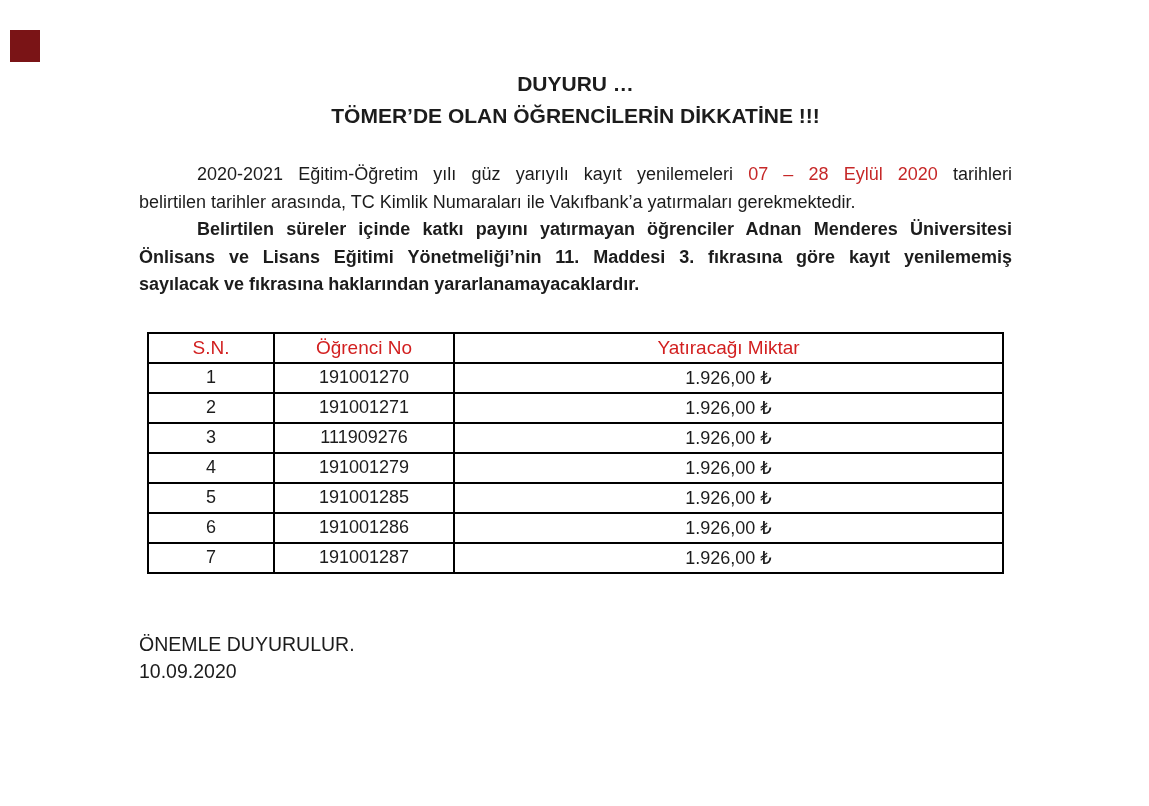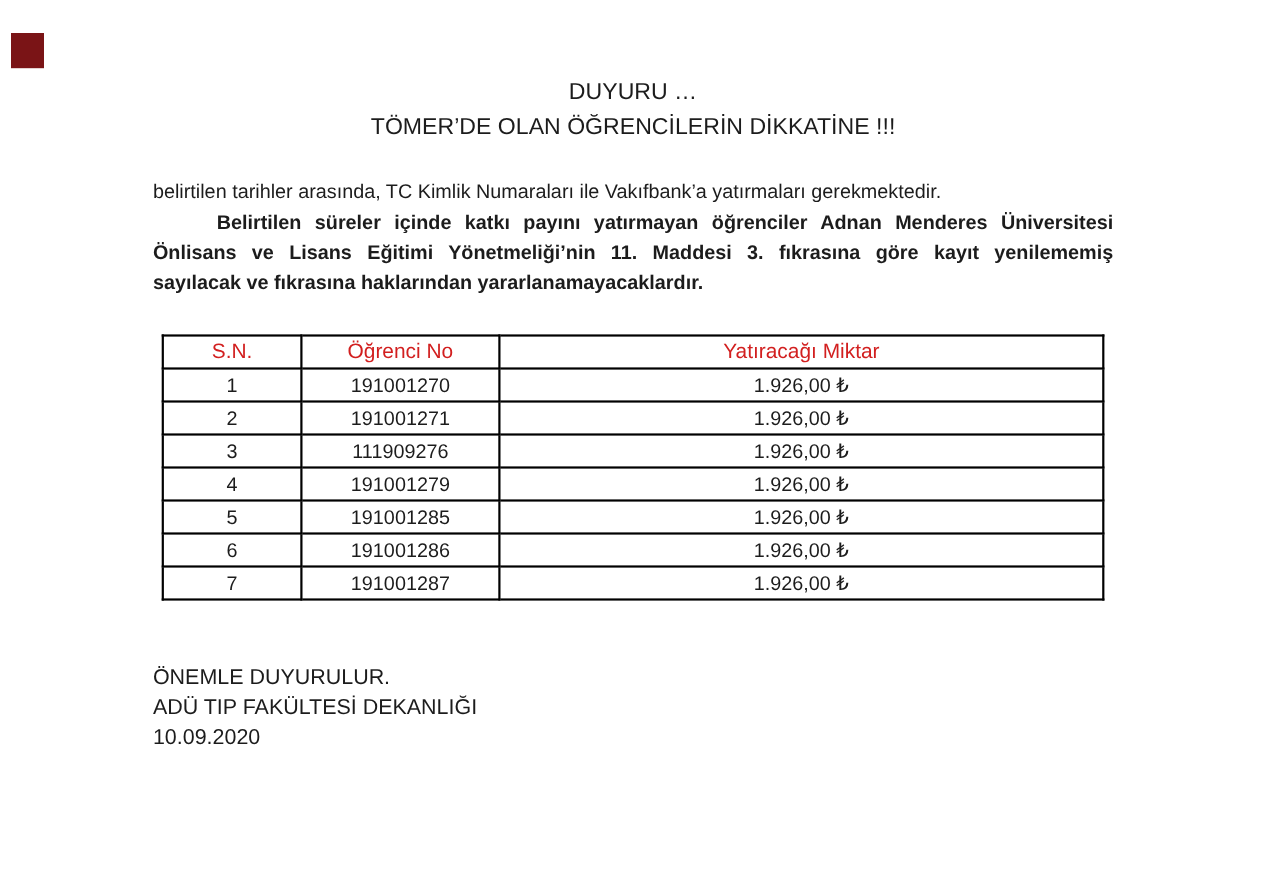--- a/index.html
+++ b/index.html
@@ -21,21 +21,21 @@
     background: var(--corner_red, #7a1416);
   }
   .content {
     position: absolute;
     left: 139px;
     top: 0;
     width: 873px;
   }
   .title-line {
     text-align: center;
-    font-weight: normal;
+    font-weight: bold;
     font-size: 21px;
     line-height: 23px;
     color: var(--text, #1c1c1c);
   }
   .title-1 { margin-top: 72px; }
   .title-2 { margin-top: 9px; }
   .para { font-size: 18px; }
   .para-1 { margin-top: 34px; }
   .para-2 { margin-top: 0; font-weight: bold; }
   .pline {
@@ -86,20 +86,21 @@
 
   <div class="corner-mark"></div>
 
   <div class="content">
 
     <div class="title-line title-1">DUYURU …</div>
 
     <div class="title-line title-2">TÖMER’DE OLAN ÖĞRENCİLERİN DİKKATİNE !!!</div>
 
     <div class="para para-1">
+      <div class="pline justify-full indent"><span>2020-2021 Eğitim-Öğretim yılı güz yarıyılı kayıt yenilemeleri </span><span class="date-red">07 – 28 Eylül 2020</span><span> tarihleri</span></div>
       <div class="pline last">belirtilen tarihler arasında, TC Kimlik Numaraları ile Vakıfbank’a yatırmaları gerekmektedir.</div>
     </div>
 
     <div class="para para-2">
       <div class="pline justify-full indent">Belirtilen süreler içinde katkı payını yatırmayan öğrenciler Adnan Menderes Üniversitesi</div>
       <div class="pline justify-full">Önlisans ve Lisans Eğitimi Yönetmeliği’nin 11. Maddesi 3. fıkrasına göre kayıt yenilememiş</div>
       <div class="pline last">sayılacak ve fıkrasına haklarından yararlanamayacaklardır.</div>
     </div>
 
     <table class="fee-table">
@@ -147,18 +148,17 @@
         <tr>
           <td>7</td>
           <td>191001287</td>
           <td>1.926,00 ₺</td>
         </tr>
       </tbody>
     </table>
 
     <div class="footer">
       <div>ÖNEMLE DUYURULUR.</div>
-      <div>ADÜ TIP FAKÜLTESİ DEKANLIĞI</div>
       <div>10.09.2020</div>
     </div>
 
   </div>
 </div>
 
 </body></html>

